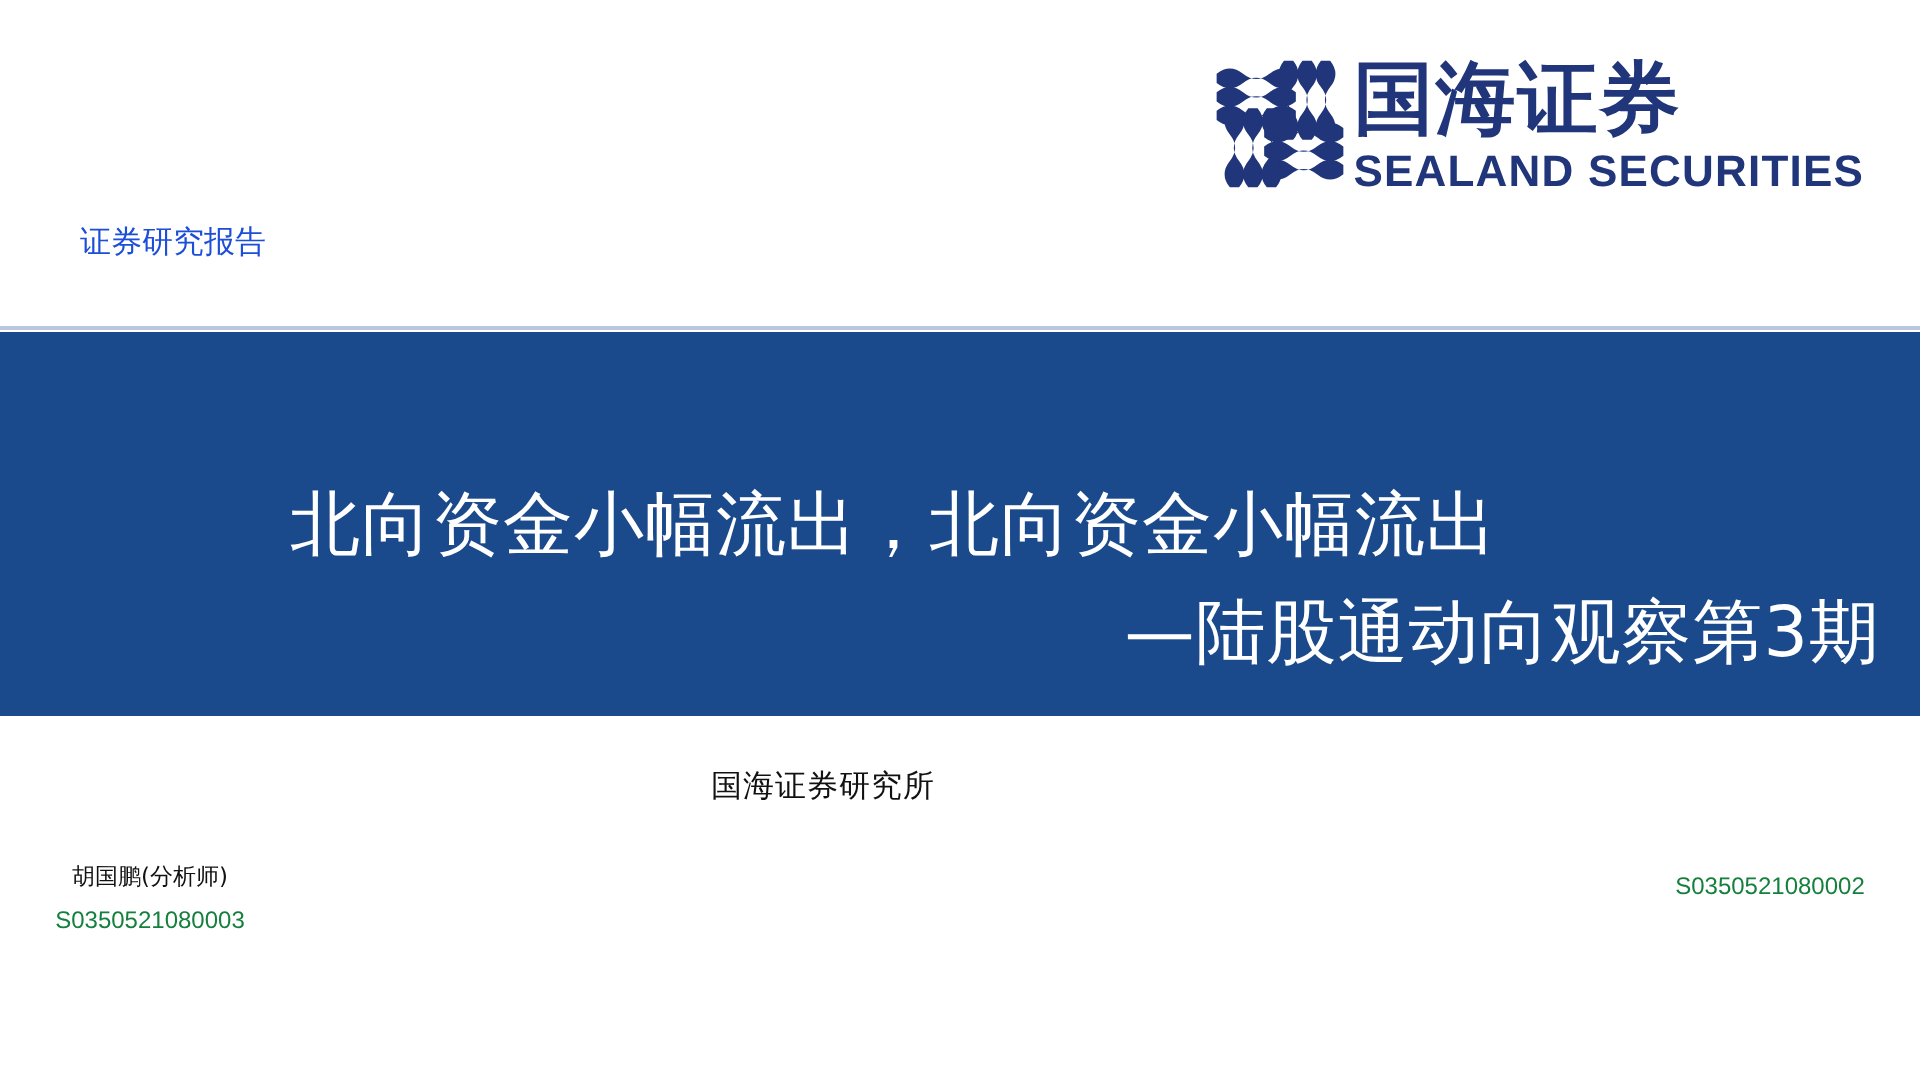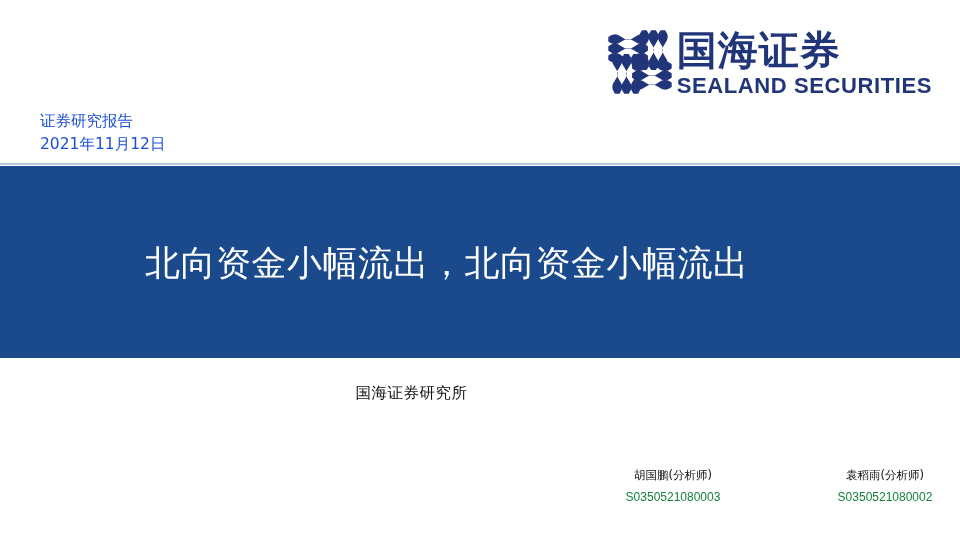--- a/index.html
+++ b/index.html
@@ -150,23 +150,22 @@
     color: #111111;
     letter-spacing: 0.5px;
   }
 
   #analysts {
     position: absolute;
     left: 0;
     top: 430px;
     width: 960px;
     display: flex;
-    justify-content: flex-end;
+    justify-content: space-between;
     gap: 62px;
-    margin-top: 37px;
   }
 
   .analyst {
     width: 150px;
     text-align: center;
   }
 
   .analyst-name {
     font-family: "DejaVu Sans", "Liberation Sans", sans-serif;
     font-size: 11.5px;
@@ -224,41 +223,40 @@
 
       <div id="brand-text">
         <div id="brand-name-cn">国海证券</div>
         <div id="brand-name-en">SEALAND SECURITIES</div>
       </div>
 
     </div>
 
     <div id="meta-block">
       <div class="meta-line">证券研究报告</div>
-      <div class="meta-line">2021年11月12日</div>
     </div>
 
   </div>
 
   <div id="header-hairline"></div>
 
   <div id="title-band"></div>
 
   <div id="title-line-1">北向资金小幅流出，北向资金小幅流出</div>
 
+  <div id="title-line-2">—陆股通动向观察第3期</div>
 
   <div id="institute">国海证券研究所</div>
 
   <div id="analysts">
 
     <div class="analyst">
       <div class="analyst-name">胡国鹏(分析师)</div>
       <div class="analyst-code">S0350521080003</div>
     </div>
 
     <div class="analyst">
-      <div class="analyst-name">袁稻雨(分析师)</div>
       <div class="analyst-code">S0350521080002</div>
     </div>
 
   </div>
 
 </div>
 
 </body></html>

